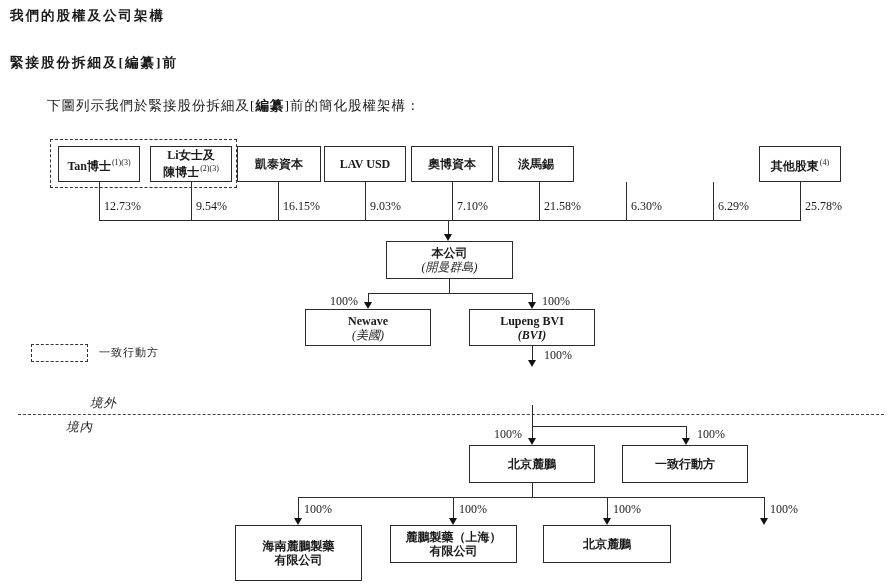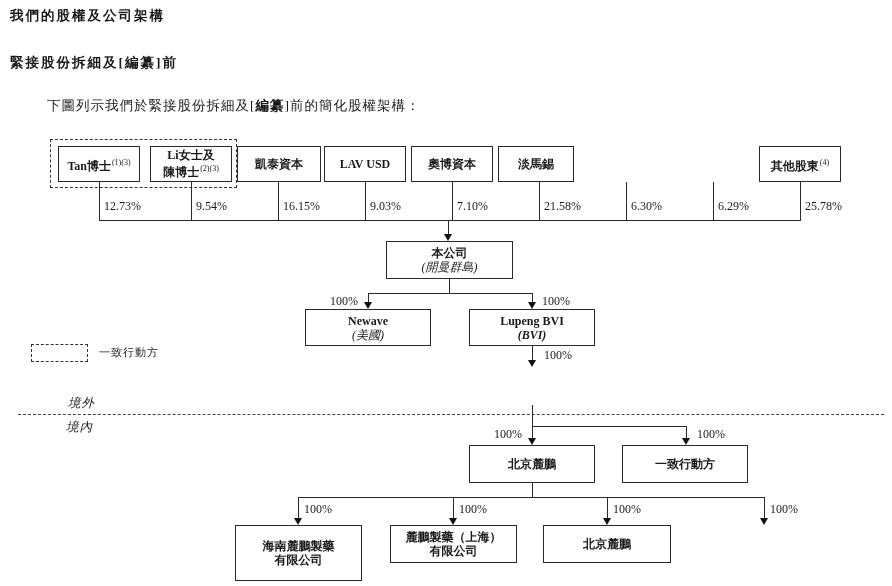--- a/index.html
+++ b/index.html
@@ -78,21 +78,21 @@
   <div class="vl" style="left:298px;top:497px;height:21px"></div>
   <div class="arr" style="left:294px;top:518px"></div>
   <div class="vl" style="left:453px;top:497px;height:21px"></div>
   <div class="arr" style="left:449px;top:518px"></div>
   <div class="vl" style="left:607px;top:497px;height:21px"></div>
   <div class="arr" style="left:603px;top:518px"></div>
   <div class="vl" style="left:764px;top:497px;height:21px"></div>
   <div class="arr" style="left:760px;top:518px"></div>
 
   <div class="sep"></div>
-  <div class="region" style="left:68px;top:395px">境外</div>
+  <div class="region" style="left:90px;top:395px">境外</div>
   <div class="region" style="left:66px;top:419px">境內</div>
 
   <div class="gdash"></div>
 
   <div class="box" style="left:58px;top:146px;width:82px;height:36px">
     <div class="bl"><span>Tan博士</span><sup class="sup">(1)(3)</sup></div>
   </div>
   <div class="box" style="left:150px;top:146px;width:82px;height:36px;line-height:13px">
     <div class="bl">Li女士及</div>
     <div class="bl"><span>陳博士</span><sup class="sup">(2)(3)</sup></div>

